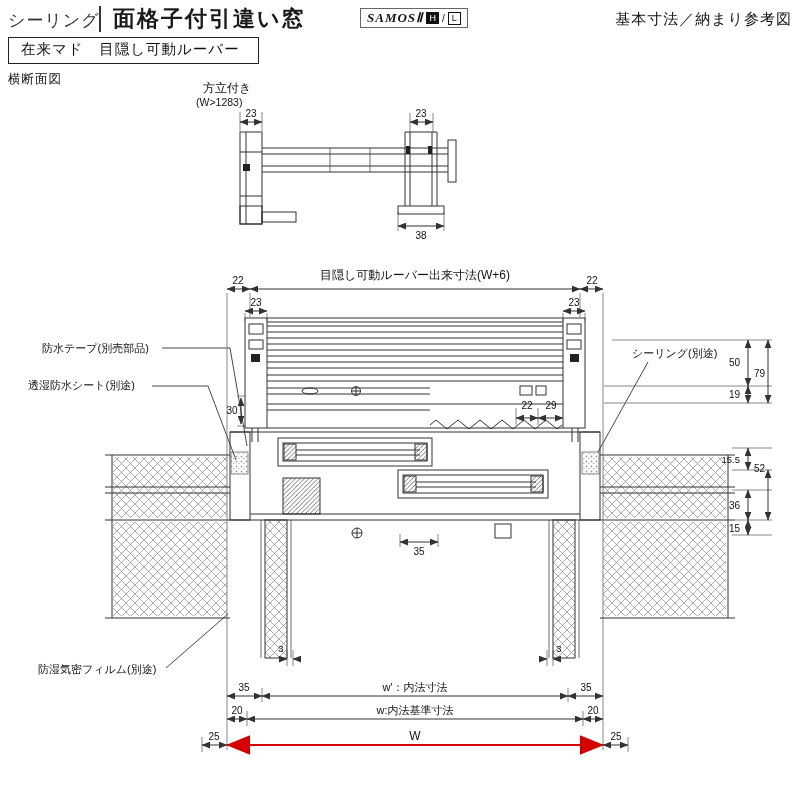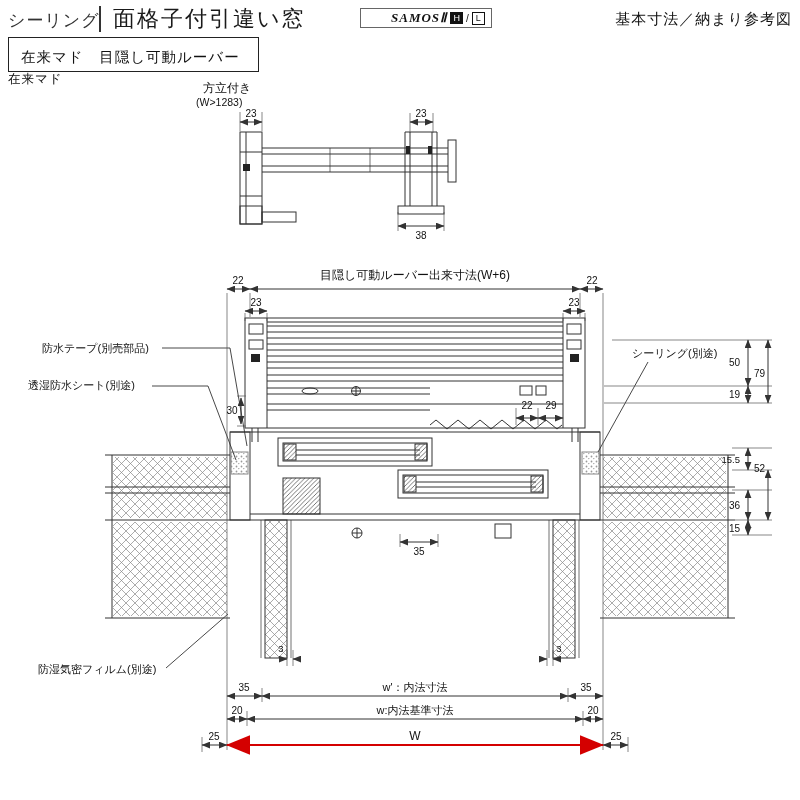--- a/index.html
+++ b/index.html
@@ -1,46 +1,46 @@
 <!DOCTYPE html>
 <html><head>
 <meta charset="utf-8">
 <style>
   html,body{margin:0;padding:0;background:#fff;width:800px;height:800px;
     font-family:"Liberation Sans",sans-serif;color:#111;position:relative;overflow:hidden;}
   .abs{position:absolute;}
   .hdr-left{left:8px;top:9px;font-size:17px;color:#333;letter-spacing:1px;}
   .hdr-div{left:99px;top:6px;height:26px;border-left:2px solid #333;width:0;}
-  .hdr-main{left:113px;top:4px;font-size:22px;font-weight:normal;letter-spacing:2px;color:#1a1a1a;}
+  .hdr-main{left:113px;top:4px;font-size:22px;font-weight:bold;letter-spacing:2px;color:#1a1a1a;}
   .samos{left:360px;top:8px;border:1px solid #666;padding:1px 6px;display:flex;align-items:center;gap:3px;font-size:13px;}
-  .samos .brand{font-family:"Liberation Serif",serif;font-style:italic;font-weight:bold;letter-spacing:1px;margin-left:24px;}
+  .samos .brand{font-family:"Liberation Serif",serif;font-style:italic;font-weight:bold;letter-spacing:1px;}
   .samos .bh{background:#111;color:#fff;font-size:9px;padding:0 3px;line-height:12px;}
   .samos .bl{border:1px solid #111;color:#111;font-size:9px;padding:0 3px;line-height:11px;}
   .samos .sl{font-size:10px;}
   .hdr-note{right:8px;top:10px;font-size:15px;letter-spacing:1px;text-align:right;}
-  .subbox{left:8px;top:37px;border:1px solid #222;padding:10px 18px 4px 12px;font-size:14.5px;letter-spacing:1px;}
+  .subbox{left:8px;top:37px;border:1px solid #222;padding:2px 18px 4px 12px;font-size:14.5px;letter-spacing:1px;}
   .secl{left:8px;top:71px;font-size:12.5px;letter-spacing:1px;}
   svg{position:absolute;left:0;top:0;}
   text{font-family:"Liberation Sans",sans-serif;}
 </style>
 </head>
 <body>
 
 <div class="abs hdr-left">シーリング</div>
 <div class="abs hdr-div"></div>
 <div class="abs hdr-main">面格子付引違い窓</div>
 <div class="abs samos">
   <span class="brand">SAMOSⅡ</span>
   <span class="bh">H</span>
   <span class="sl">/</span>
   <span class="bl">L</span>
 </div>
 <div class="abs hdr-note">基本寸法／納まり参考図</div>
 <div class="abs subbox">在来マド　目隠し可動ルーバー</div>
-<div class="abs secl">在来マド</div>
+<div class="abs secl">横断面図</div>
 
 <svg width="800" height="800" viewBox="0 0 800 800">
 <defs>
   <marker id="ma" viewBox="0 0 10 8" markerWidth="9" markerHeight="7" refX="9.5" refY="4" orient="auto-start-reverse">
     <path d="M0,0L10,4L0,8Z" fill="#333"></path>
   </marker>
   <marker id="mr" viewBox="0 0 10 8" markerWidth="11" markerHeight="9" refX="9.5" refY="4" orient="auto-start-reverse">
     <path d="M0,0L10,4L0,8Z" fill="#d40000"></path>
   </marker>
   <pattern id="hx" width="9" height="9" patternUnits="userSpaceOnUse">

